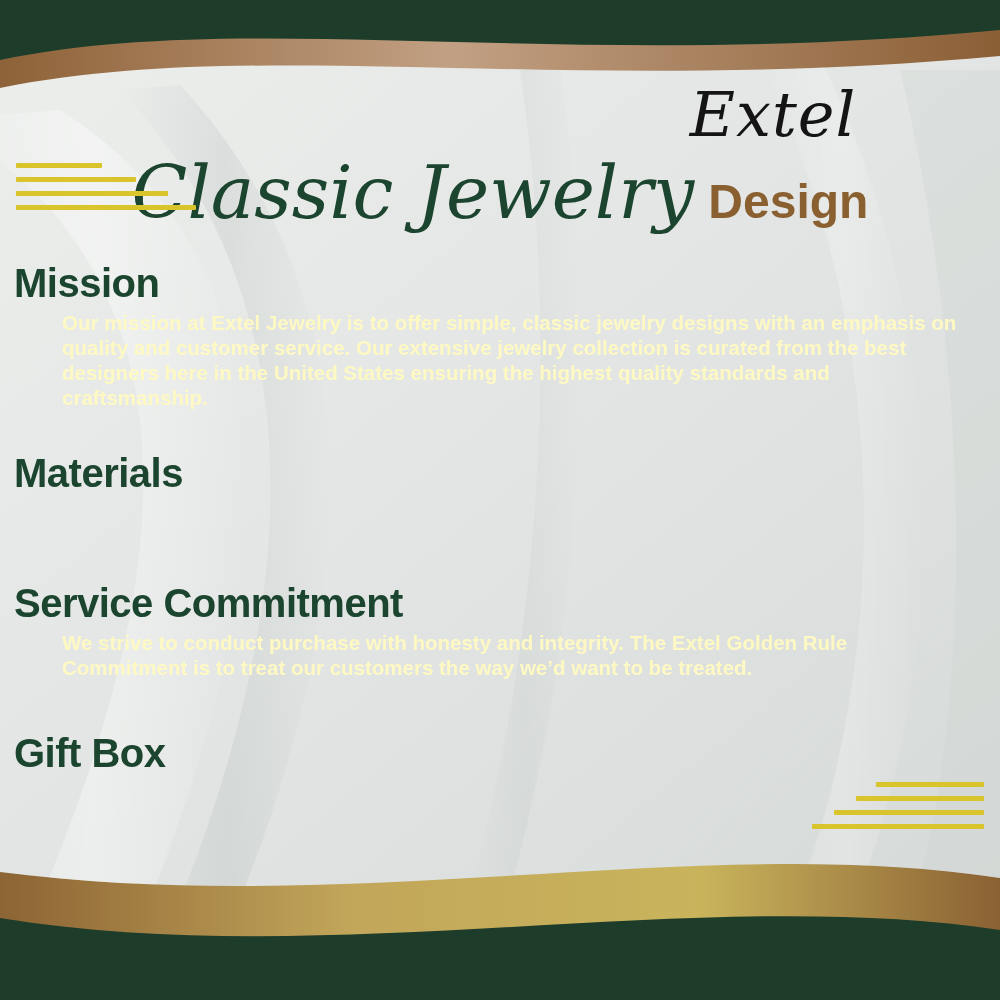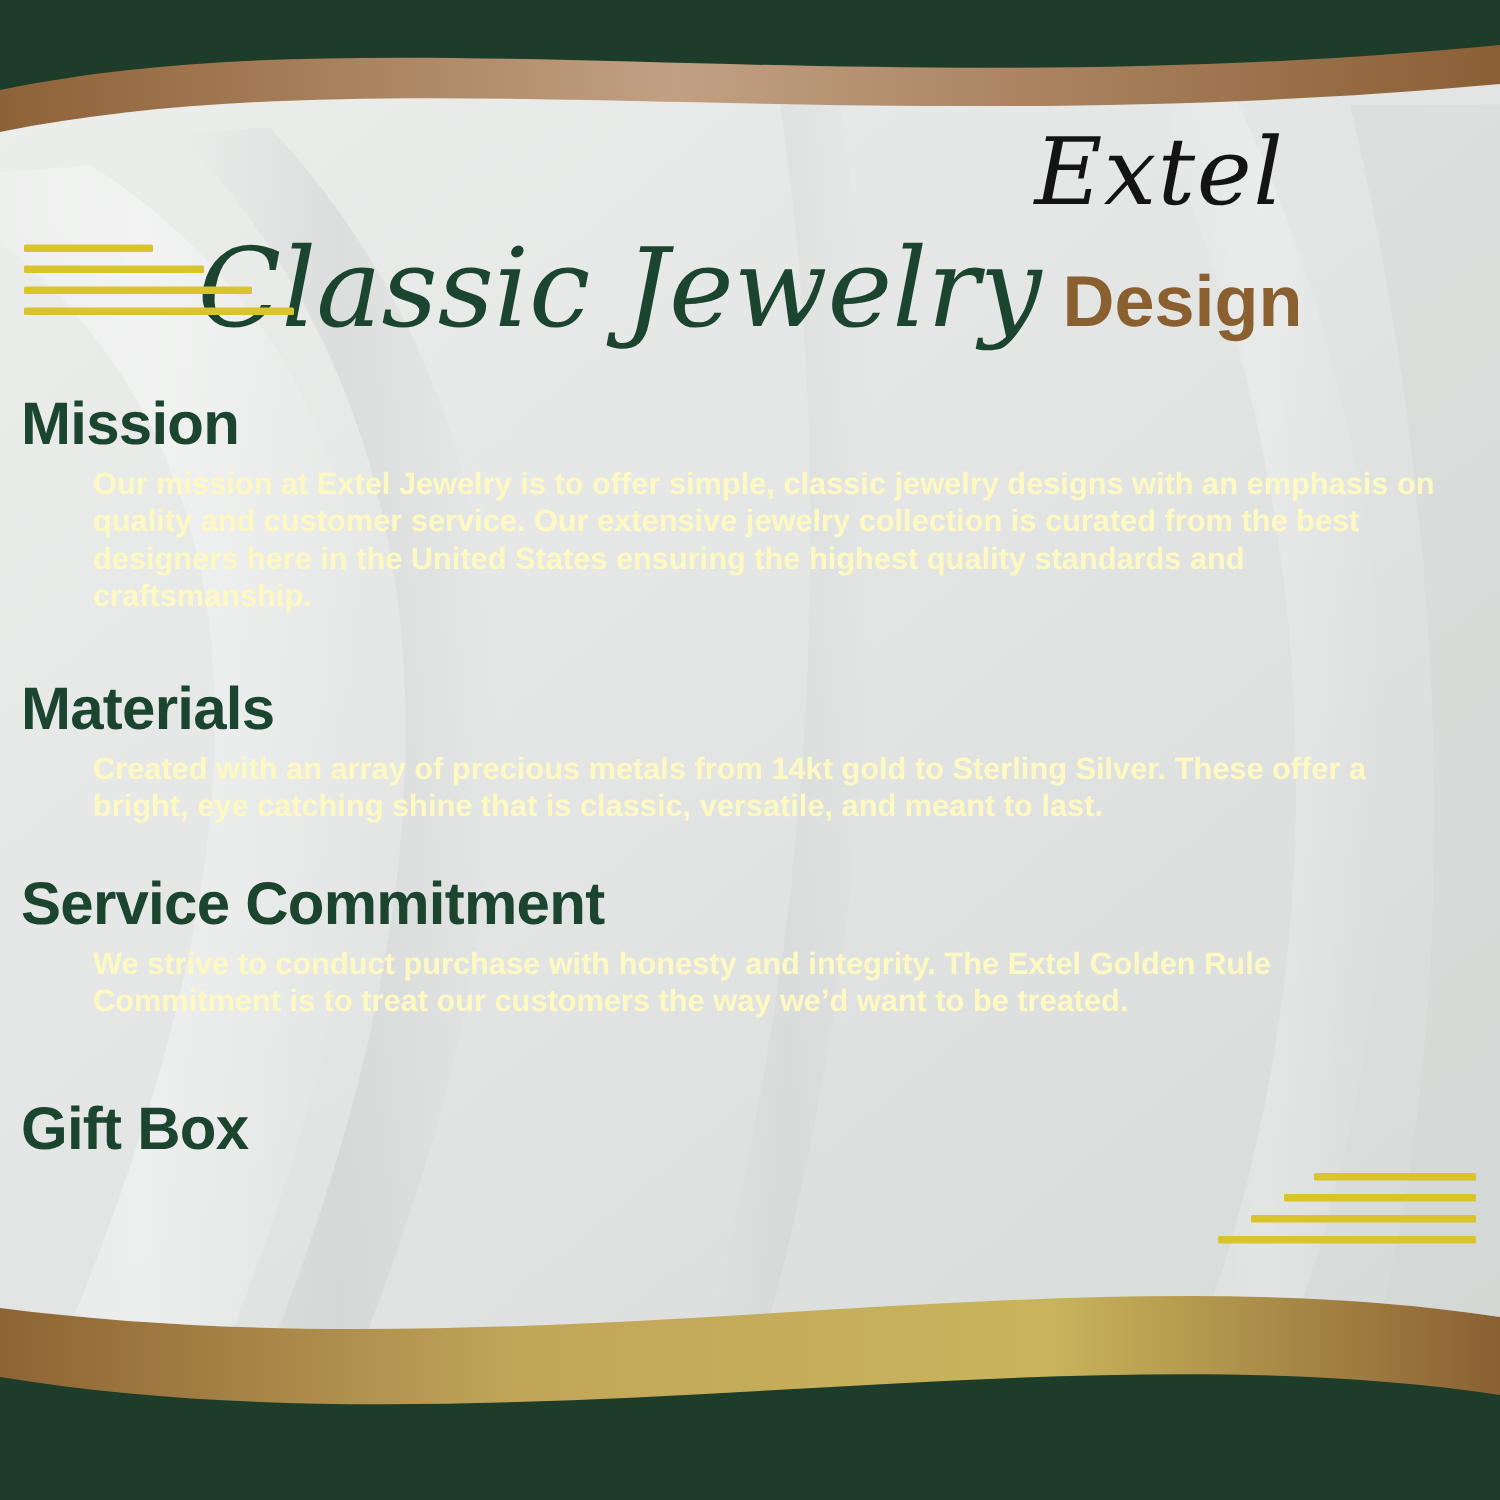--- a/index.html
+++ b/index.html
@@ -185,21 +185,20 @@
       <span style="width:172px; margin-left:-64px;"></span>
     </div>
 
     <div class="section" style="top:262px;">
       <div class="sec-title">Mission</div>
       <div class="sec-body">Our mission at Extel Jewelry is to offer simple, classic jewelry designs with an emphasis on quality and customer service. Our extensive jewelry collection is curated from the best designers here in the United States ensuring the highest quality standards and craftsmanship.</div>
     </div>
 
     <div class="section" style="top:440px;margin-top:12px;">
       <div class="sec-title">Materials</div>
-      <div class="sec-body">Created with an array of precious metals from 14kt gold to Sterling Silver. These offer a bright, eye catching shine that is classic, versatile, and meant to last.</div>
     </div>
 
     <div class="section" style="top:582px;">
       <div class="sec-title">Service Commitment</div>
       <div class="sec-body">We strive to conduct purchase with honesty and integrity. The Extel Golden Rule Commitment is to treat our customers the way we’d want to be treated.</div>
     </div>
 
     <div class="section" style="top:732px;">
       <div class="sec-title">Gift Box</div>
     </div>

